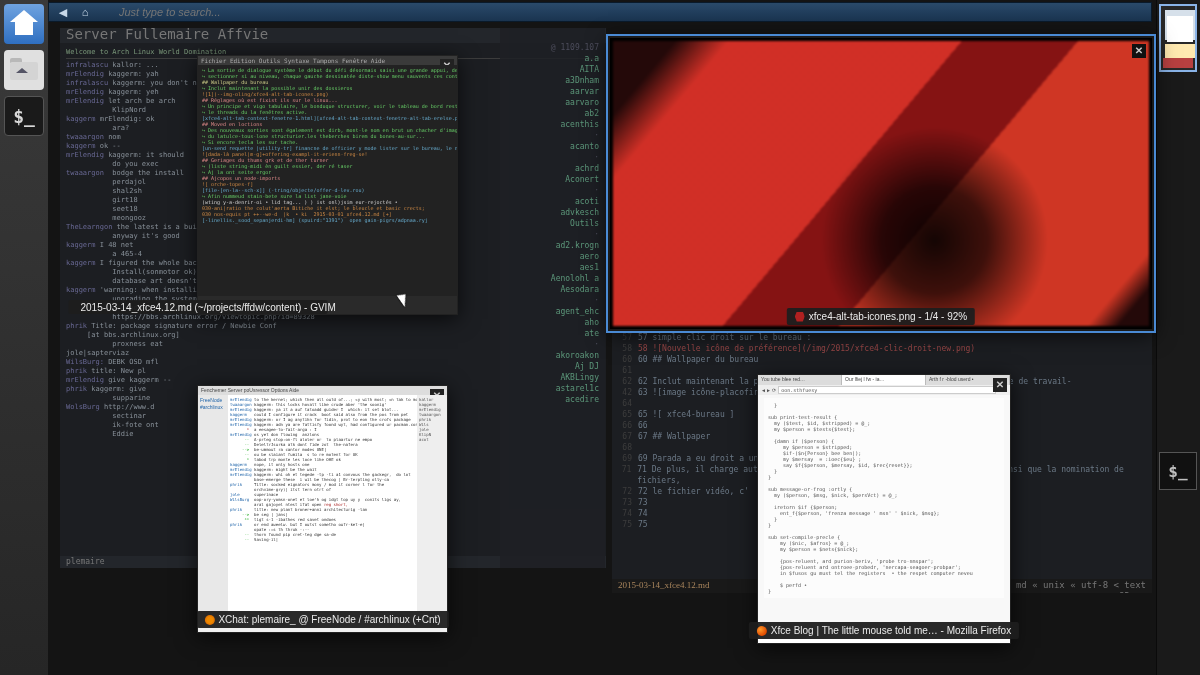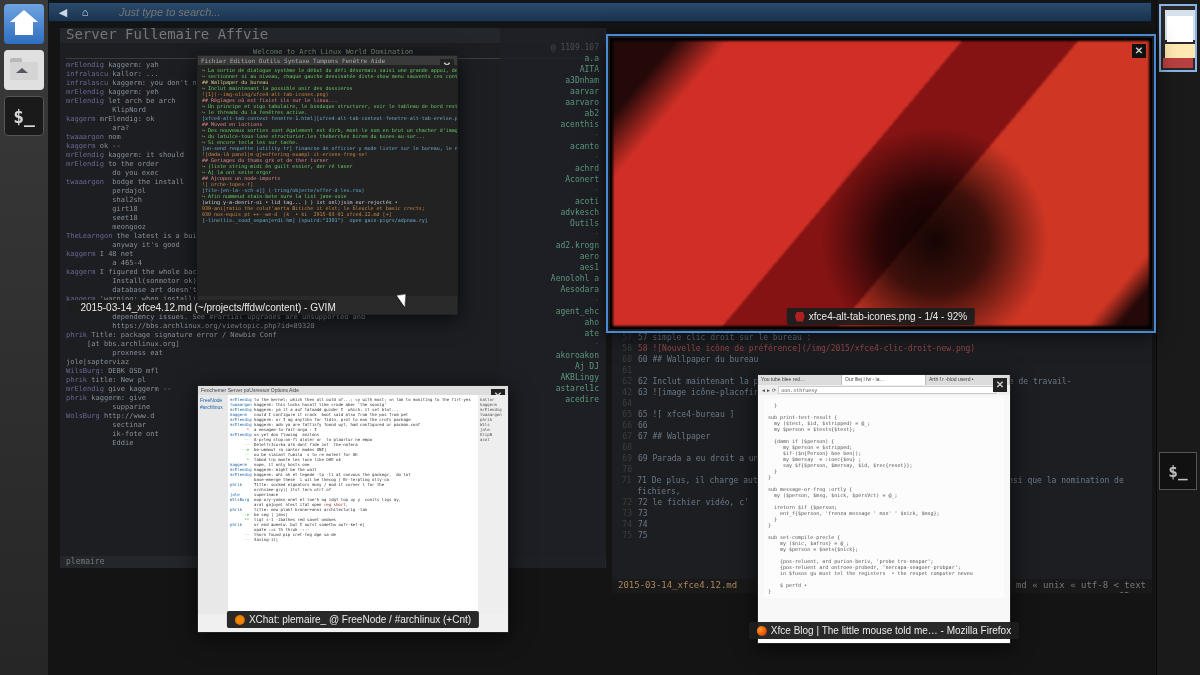--- a/index.html
+++ b/index.html
@@ -85,33 +85,33 @@
 
 .bg-window {
   position:absolute;
   background:#1e2025;
   color:#9aa4ae;
   overflow:hidden;
   opacity:0.85;
 }
 .bg-chat { left:60px; top:28px; width:546px; height:540px; font:7px monospace; line-height:9px; padding:20px 6px 6px 6px;}
 .bg-chat .menubar{position:absolute;top:0;left:0;right:0;height:15px;background:#262a30;color:#888;font-size:14px;padding:2px 6px;white-space:nowrap;}
-.bg-chat .welcome{color:#8a8;border-bottom:1px solid #444;padding-bottom:1px;margin-bottom:2px;text-align:center;}
+.bg-chat .welcome{color:#8a8;border-bottom:1px solid #444;padding-bottom:1px;margin-bottom:2px;}
 .bg-chat .line{white-space:pre-wrap;}
 .bg-chat .nick{color:#77a;}
 .bg-chat .statusbar{position:absolute;bottom:0;left:0;right:0;height:12px;background:#262a30;color:#888;font-size:8px;padding:1px 6px;}
 .bg-list { left:500px; top:28px; width:105px; height:540px; font:8px monospace; line-height:11px; padding:14px 6px 2px 6px; background:#1e2025;text-align:right;}
 .bg-list .item{color:#6a8;white-space:nowrap;}
 .bg-list .dim{color:#556;}
 .bg-editor { left:612px; top:328px; width:540px; height:265px; font:8px monospace; line-height:11px; padding:4px;}
 .bg-editor .ln{display:flex;}
 .bg-editor .num{color:#444;width:22px;text-align:right;padding-right:6px;}
 .bg-editor .txt{color:#7a8a9a;}
 .bg-editor .im{color:#b05050;}
-.bg-editor .statusl{position:absolute;bottom:0;left:0;width:50%;height:14px;background:#1a1a1a;color:#c49a6a;font-size:9px;padding:1px 6px;}
+.bg-editor .statusl{position:absolute;bottom:0;left:0;width:50%;height:14px;background:#1a1a1a;color:#c49a6a;font-size:9px;padding:1px 6px;font-family:Liberation Serif, serif;}
 .bg-editor .statusr{position:absolute;bottom:0;right:0;width:30%;height:14px;background:#1a1a1a;color:#888;font-size:9px;padding:1px 6px;text-align:right;}
 
 
 .thumb {
   position:absolute;
   background:#fff;
   box-shadow: 0 4px 20px rgba(0,0,0,0.7);
   border:1px solid #222;
 }
 .thumb .closebtn {
@@ -147,21 +147,21 @@
 .thumb-img .picture{
   position:absolute;top:3px;left:3px;right:3px;bottom:3px;
   background:
     radial-gradient(circle at 60% 70%, rgba(0,0,0,0.9) 0, rgba(0,0,0,0.7) 14%, transparent 30%),
     linear-gradient(130deg, rgba(40,10,10,0.9) 0 8%, rgba(220,50,40,0.95) 15% 45%, rgba(140,20,20,0.95) 45% 60%, rgba(230,60,40,0.9) 60% 92%, rgba(40,10,10,0.9) 96%);
   filter: blur(1px);
 }
 .thumb-img .closebtn{top:6px;right:6px;background:#111;}
 
 
-.thumb-xchat { left:197px; top:385px; width:312px; height:248px; background:#f0f0f0;}
+.thumb-xchat { left:197px; top:385px; width:251px; height:248px; background:#f0f0f0;}
 .thumb-xchat .menub{height:9px;background:#ddd;font:5px sans-serif;color:#444;padding:1px 3px;}
 .thumb-xchat .sidebar{position:absolute;left:0;top:9px;width:30px;bottom:18px;background:#e8e8e8;font:5px sans-serif;padding:2px;}
 .thumb-xchat .sidebar div{color:#26a;margin-bottom:1px;}
 .thumb-xchat .chat{position:absolute;left:30px;right:30px;top:9px;bottom:18px;background:#fff;padding:2px;font:4px/5px monospace;overflow:hidden;}
 .thumb-xchat .chat .l{white-space:pre;}
 .thumb-xchat .nk{color:#26a;} .thumb-xchat .tx{color:#333;} .thumb-xchat .gr{color:#2a2;} .thumb-xchat .rd{color:#a22;}
 .thumb-xchat .ulist{position:absolute;right:0;top:9px;width:30px;bottom:18px;background:#eee;font:4px monospace;padding:2px;color:#555;}
 
 
 .thumb-ff { left:757px; top:374px; width:254px; height:270px; background:#fff;}
@@ -220,32 +220,31 @@
   </div>
   <div class="pager-term">
       <span>$_</span>
     </div>
 </div>
 
 <div class="bg-window bg-chat">
   <div class="menubar">Server Fullemaire Affvie</div>
   <div class="welcome">Welcome to Arch Linux World Domination</div>
   <div id="bg-chat-body">
+      <div class="line"><span class="nick">infralascu</span> kallor: ...</div>
       <div class="line"><span class="nick">mrElendig</span> kaggerm: yah</div>
-      <div class="line"><span class="nick">infralascu</span> kallor: ...</div>
       <div class="line"><span class="nick">infralascu</span> kaggerm: you don't need to recompile</div>
       <div class="line"><span class="nick">mrElendig</span> kaggerm: yeh</div>
       <div class="line"><span class="nick">mrElendig</span> let arch be arch</div>
       <div class="line">           KlipNord</div>
       <div class="line"><span class="nick">kaggerm</span> mrElendig: ok</div>
       <div class="line">           ara?</div>
       <div class="line"><span class="nick">twaaargon</span> nom</div>
       <div class="line"><span class="nick">kaggerm</span> ok --</div>
       <div class="line"><span class="nick">mrElendig</span> kaggerm: it should</div>
-      <div class="line"><span class="nick">mrElendig</span> to the order</div>
       <div class="line">           do you exec</div>
       <div class="line"><span class="nick">twaaargon</span>  bodge the install</div>
       <div class="line">           perdajol</div>
       <div class="line">           shal2sh</div>
       <div class="line">           girt18</div>
       <div class="line">           seet18</div>
       <div class="line">           meongooz</div>
       <div class="line"><span class="nick">TheLearngon</span> the latest is a build and you can go there</div>
       <div class="line">           anyway it's good</div>
       <div class="line"><span class="nick">kaggerm</span> I 48 net</div>
@@ -356,24 +355,20 @@
       </div>
       <div class="ln">
         <span class="num">68</span>
         <span class="txt"></span>
       </div>
       <div class="ln">
         <span class="num">69</span>
         <span class="txt">69 Parada a eu droit a un sacré lifting :</span>
       </div>
       <div class="ln">
-        <span class="num">70</span>
-        <span class="txt"></span>
-      </div>
-      <div class="ln">
         <span class="num">71</span>
         <span class="txt">71 De plus, il charge automatiquement le support vidéo, avec un thumbnail, ainsi que la nomination de fichiers,</span>
       </div>
       <div class="ln">
         <span class="num">72</span>
         <span class="txt">72 le fichier vidéo, c'</span>
       </div>
       <div class="ln">
         <span class="num">73</span>
         <span class="txt">73</span>

